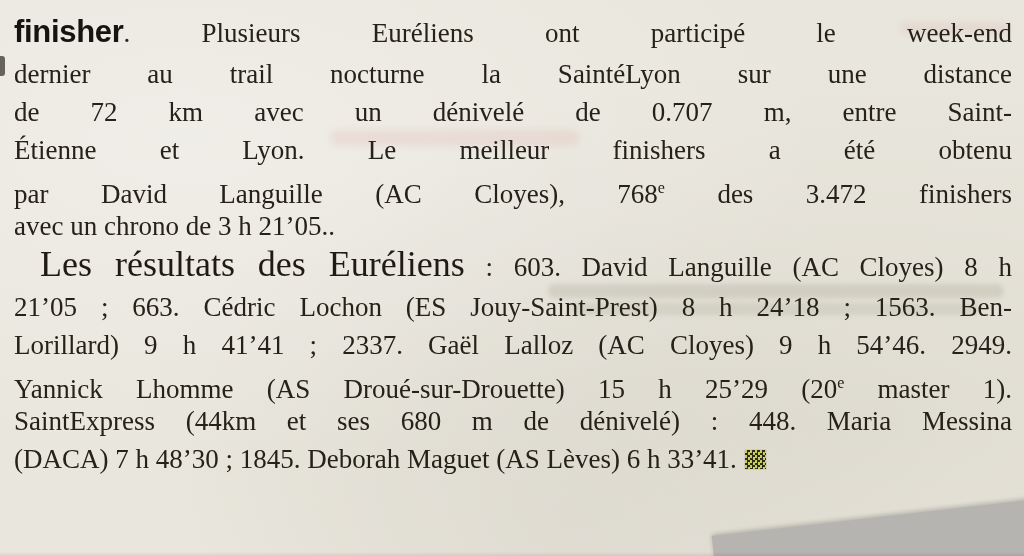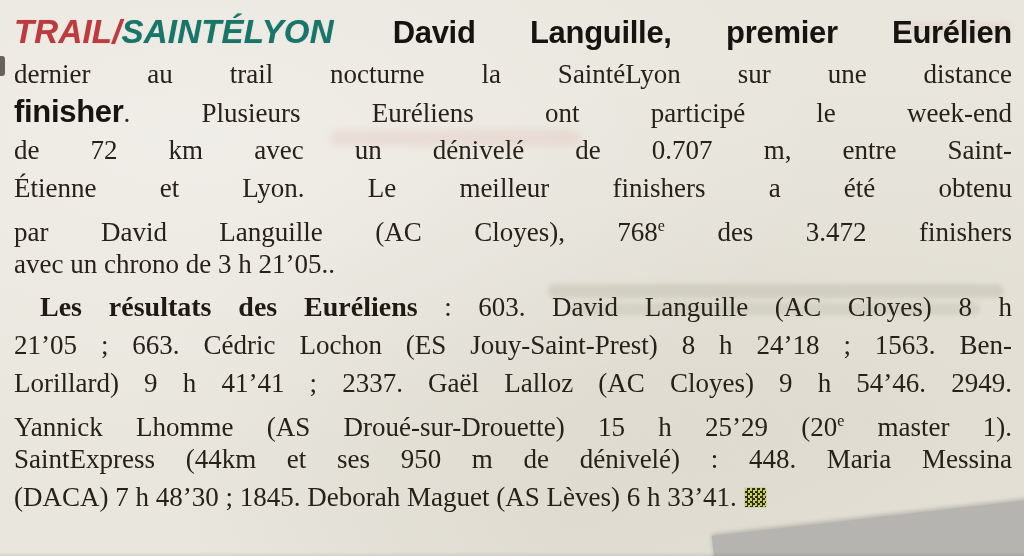--- a/index.html
+++ b/index.html
@@ -57,21 +57,21 @@
     color: var(--headline-ink);
   }
 
   .seg-body {
     font-family:"Liberation Serif", serif;
     font-size:27px;
     color: var(--ink);
   }
   .seg-boldserif {
     font-family:"Liberation Serif", serif;
-    font-size:28px; font-weight:700;
+    font-size:36px; font-weight:400;
     color: #1f1b14;
   }
   .seg-sup {
     font-family:"Liberation Serif", serif;
     font-size:16px; vertical-align:10px;
     color: var(--ink);
   }
   .seg-indent { display:inline-block; width:26px; }
 
   .seg-marker {
@@ -115,30 +115,29 @@
 <body>
 
 <div class="clipping">
   <div class="smudge smudge-pink1"></div>
   <div class="smudge smudge-pink2"></div>
   <div class="smudge smudge-ghost1"></div>
   <div class="smudge smudge-ghost2"></div>
   <div class="edge-mark-left"></div>
 
   <div class="content">
-      <div class="line just"><span class="seg-kicker-red">TRAIL</span><span class="seg-kicker-red">/</span><span class="seg-kicker-teal">SAINTÉLYON</span><span class="seg-body"> </span><span class="seg-headline">David Languille, premier Eurélien</span></div>
+      <div class="line just"><span class="seg-headline">finisher</span><span class="seg-body">. Plusieurs Euréliens ont participé le week-end</span></div>
       <div class="line just"><span class="seg-body">dernier au trail nocturne la SaintéLyon sur une distance</span></div>
-      <div class="line just"><span class="seg-headline">finisher</span><span class="seg-body">. Plusieurs Euréliens ont participé le week-end</span></div>
       <div class="line just"><span class="seg-body">de 72 km avec un dénivelé de 0.707 m, entre Saint-</span></div>
       <div class="line just"><span class="seg-body">Étienne et Lyon. Le meilleur finishers a été obtenu</span></div>
       <div class="line just"><span class="seg-body">par David Languille (AC Cloyes), 768</span><span class="seg-sup">e</span><span class="seg-body"> des 3.472 finishers</span></div>
       <div class="line"><span class="seg-body">avec un chrono de 3 h 21’05..</span></div>
       <div class="line just"><span class="seg-indent"></span><span class="seg-boldserif">Les résultats des Euréliens</span><span class="seg-body"> : 603. David Languille (AC Cloyes) 8 h</span></div>
       <div class="line just"><span class="seg-body">21’05 ; 663. Cédric Lochon (ES Jouy-Saint-Prest) 8 h 24’18 ; 1563. Ben-</span></div>
       <div class="line just"><span class="seg-body">Lorillard) 9 h 41’41 ; 2337. Gaël Lalloz (AC Cloyes) 9 h 54’46. 2949.</span></div>
       <div class="line just"><span class="seg-body">Yannick Lhomme (AS Droué-sur-Drouette) 15 h 25’29 (20</span><span class="seg-sup">e</span><span class="seg-body"> master 1).</span></div>
-      <div class="line just"><span class="seg-body">SaintExpress (44km et ses 950 m de dénivelé) : 448. Maria Messina</span></div>
+      <div class="line just"><span class="seg-body">SaintExpress (44km et ses 680 m de dénivelé) : 448. Maria Messina</span></div>
       <div class="line"><span class="seg-body">(DACA) 7 h 48’30 ; 1845. Deborah Maguet (AS Lèves) 6 h 33’41.</span><span class="seg-marker"></span></div>
     </div>
 
   <div class="corner-cut"></div>
   <div class="bottom-shade"></div>
 </div>
 
 </body></html>

